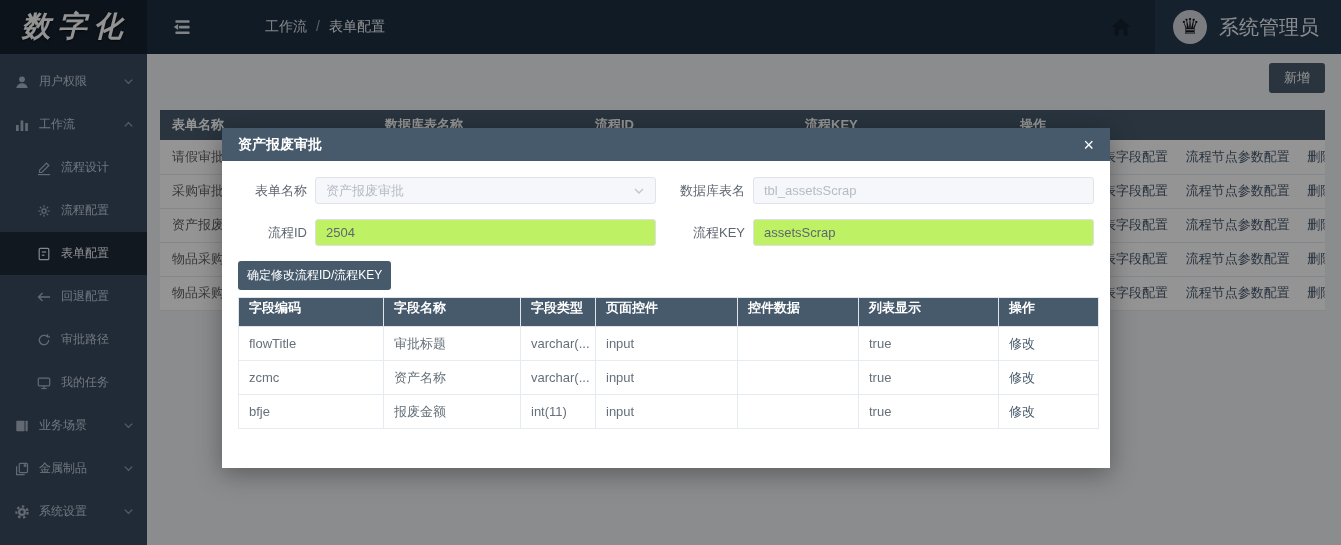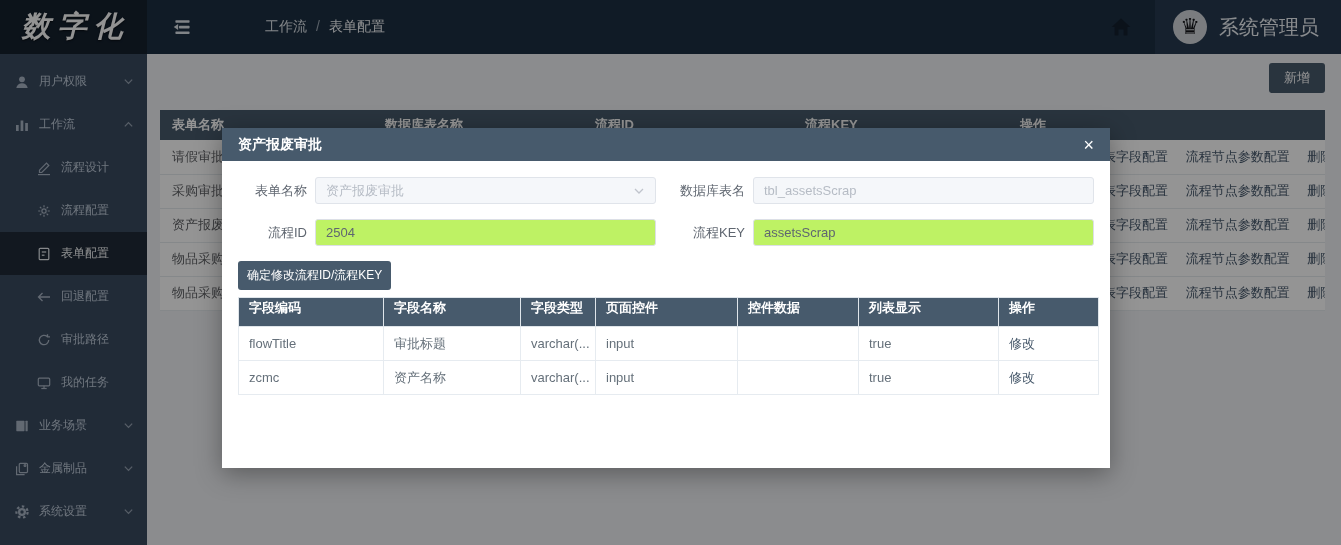--- a/index.html
+++ b/index.html
@@ -399,16 +399,25 @@
         </tr>
         <tr>
           <td>zcmc</td>
           <td>资产名称</td>
           <td>varchar(...</td>
           <td>input</td>
           <td></td>
           <td>true</td>
           <td><span class="edit-link">修改</span></td>
         </tr>
+        <tr>
+          <td>bfje</td>
+          <td>报废金额</td>
+          <td>int(11)</td>
+          <td>input</td>
+          <td></td>
+          <td>true</td>
+          <td><span class="edit-link">修改</span></td>
+        </tr>
       </tbody>
     </table>
   </div>
 </div>
 
 </body></html>

